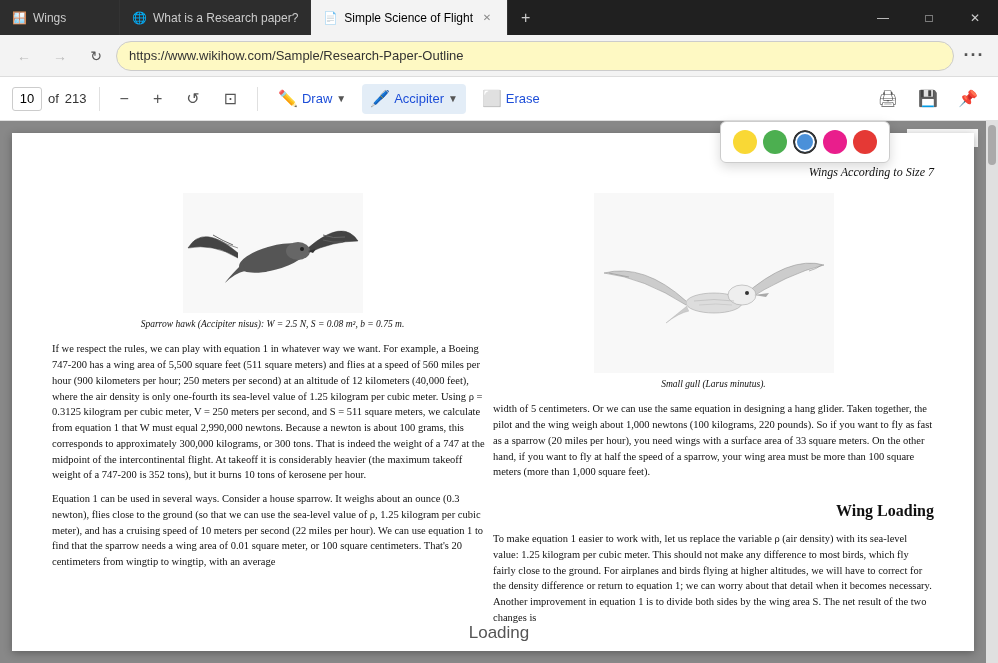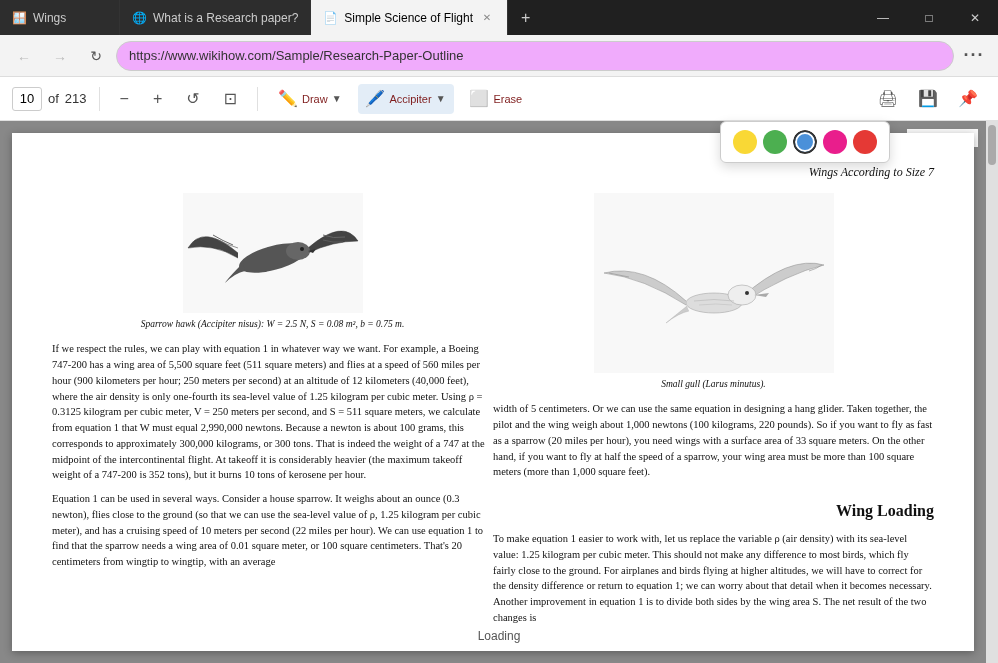--- a/index.html
+++ b/index.html
@@ -88,21 +88,21 @@
       justify-content: center;
       border-radius: 50%;
       cursor: pointer;
       color: #555;
       font-size: 14px;
     }
     .nav-btn.disabled { color: #bbb; cursor: default; }
     .address-bar {
       flex: 1;
       height: 30px;
-      background: #f0abfc;
+      background: #fef9c3;
       border: 1px solid #ccc;
       border-radius: 15px;
       display: flex;
       align-items: center;
       padding: 0 12px;
       font-size: 13px;
       color: #333;
     }
     .more-btn {
       width: 32px;
@@ -157,22 +157,22 @@
       align-items: center;
       justify-content: center;
       border-radius: 4px;
       cursor: pointer;
       color: #555;
       font-size: 16px;
       gap: 4px;
     }
     .toolbar-btn.active { background: #e3edf7; }
     .toolbar-btn-label {
-      font-size: 11px;
-      color: #7f1d1d;
+      font-size: 13px;
+      color: #1d4ed8;
     }
     .toolbar-right {
       margin-left: auto;
       display: flex;
       align-items: center;
       gap: 4px;
     }
 
     
     .highlight-dropdown {
@@ -276,21 +276,21 @@
       text-align: right;
       margin-bottom: 8px;
       margin-top: 19px;
     }
 
     .loading-text {
       position: absolute;
       bottom: 20px;
       left: 50%;
       transform: translateX(-50%);
-      font-size: 12px;
+      font-size: 17px;
       color: #555;
       font-family: 'Segoe UI', Arial, sans-serif;
     }
 
     
     .pdf-page::-webkit-scrollbar { width: 8px; }
     .pdf-page::-webkit-scrollbar-thumb { background: #bbb; border-radius: 4px; }
     .pdf-page::-webkit-scrollbar-track { background: #f0f0f0; }
 
     

